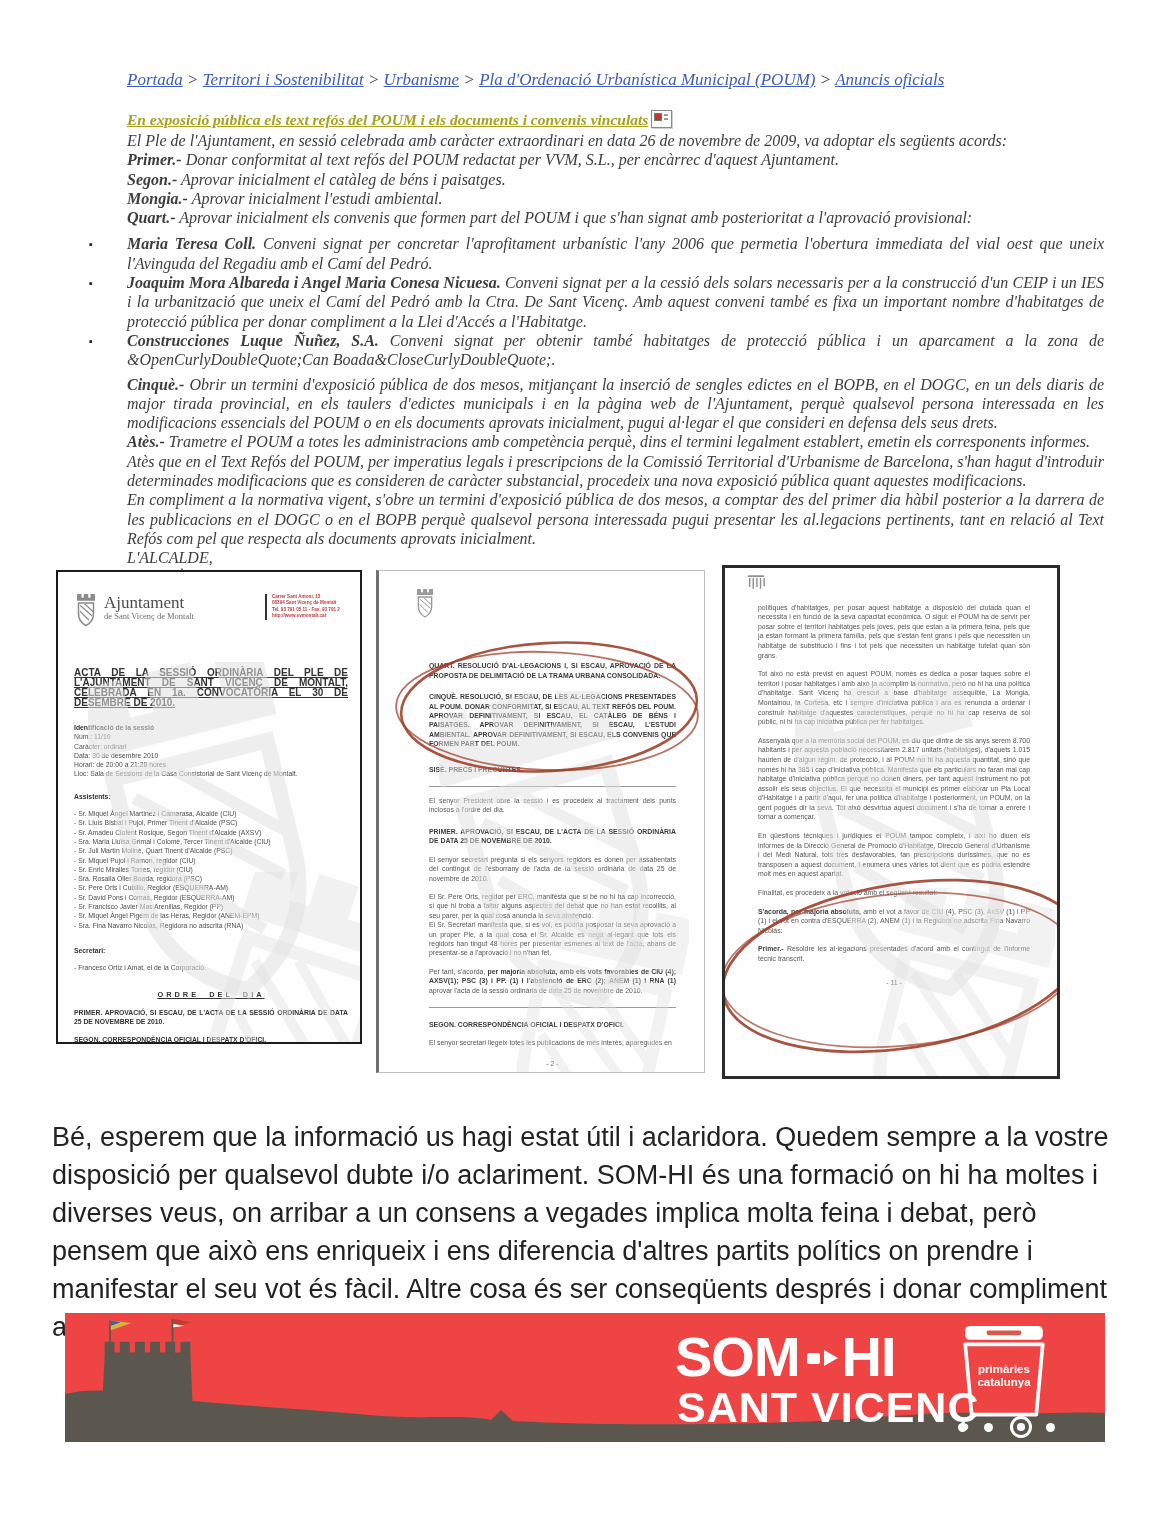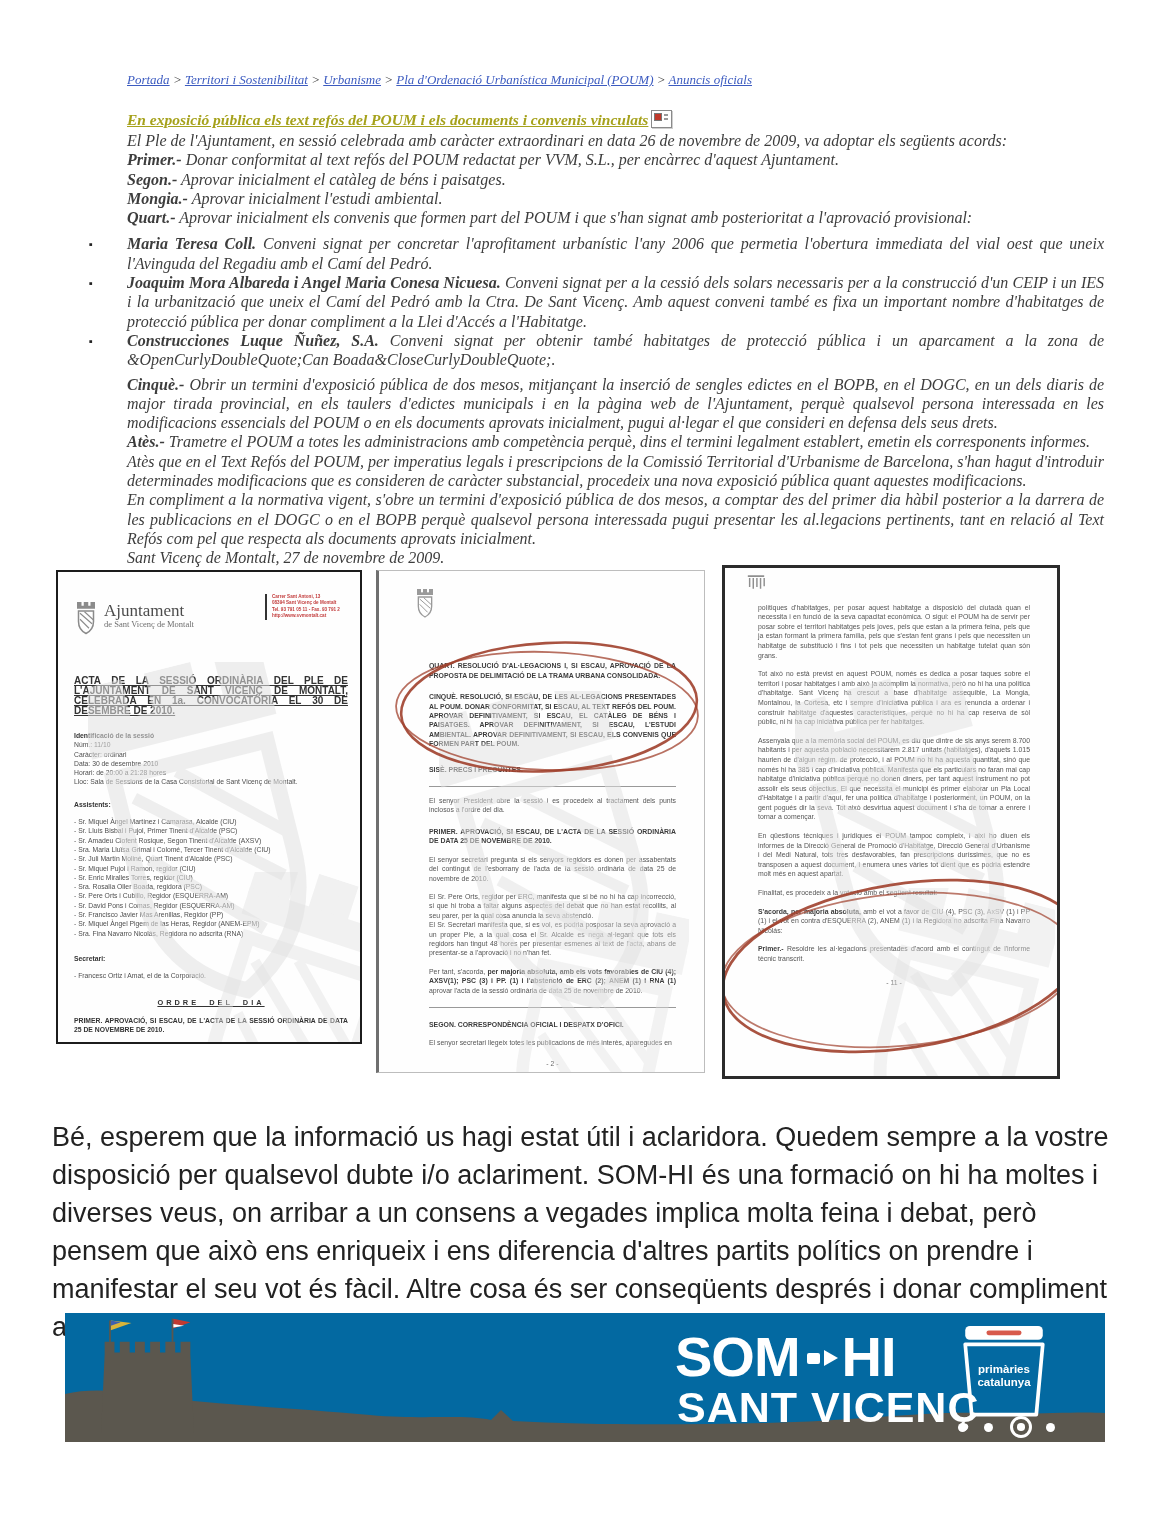--- a/index.html
+++ b/index.html
@@ -1,21 +1,21 @@
 <!DOCTYPE html>
 <html><head>
 <meta charset="utf-8">
 <style>
   html,body{margin:0;padding:0;}
   body{width:1170px;height:1526px;position:relative;background:#fff;overflow:hidden;
        font-family:"Liberation Serif","DejaVu Serif",serif;}
 
   
   .top-col{position:absolute;left:127px;top:68px;width:977px;}
-  .breadcrumb{font-style:italic;font-size:13px;color:#3d3d3d;line-height:23px;}
+  .breadcrumb{font-style:italic;font-size:17px;color:#3d3d3d;line-height:23px;}
   .breadcrumb a{color:#3c5bc0;text-decoration:underline;cursor:pointer;}
   .crumb .sep{color:#3d3d3d;text-decoration:none;}
   .crumb:last-child .sep{display:none;}
   .notice-row{line-height:22px;margin-top:18px;}
   .notice-link{color:#a6a21c;font-weight:bold;font-style:italic;font-size:15.5px;
                text-decoration:underline;cursor:pointer;}
   .broken-img{display:inline-block;width:19px;height:16px;border:1px solid #8a8a8a;
               background:#fff;vertical-align:-3px;margin-left:3px;position:relative;
               box-shadow:1px 1px 0 #cfcfcf;}
   .broken-img::before{content:"";position:absolute;left:2px;top:2px;width:6px;height:6px;
@@ -33,21 +33,21 @@
               font-style:normal;color:#222;}
   .closing p{text-align:left;}
 
   
   .doc{position:absolute;background:#fefefe;overflow:hidden;
        font-family:"Liberation Sans","DejaVu Sans",sans-serif;color:#4e4e4e;}
   .doc .wm{position:absolute;color:#e2e2e2;pointer-events:none;}
   .pen{position:absolute;left:0;top:0;pointer-events:none;}
 
   .doc1{left:56px;top:570px;width:306px;height:474px;border:2px solid #1c1c1c;
-        padding:16px 12px 6px 16px;box-sizing:border-box;font-size:6.8px;line-height:9.3px;}
+        padding:8px 12px 6px 16px;box-sizing:border-box;font-size:6.8px;line-height:9.3px;}
   .d1-head{display:flex;align-items:flex-start;margin-top:14px;}
   .d1-crest{color:#8b8b8b;flex:0 0 auto;}
   .d1-org{margin-left:6px;font-family:"Liberation Serif",serif;}
   .d1-org .l1{font-size:17px;color:#4c4c4c;line-height:18px;}
   .d1-org .l2{font-size:8.5px;color:#6e6e6e;line-height:9px;}
   .d1-addr{position:absolute;right:14px;top:22px;width:74px;border-left:2px solid #333;
            padding-left:5px;color:#c23b3b;font-weight:bold;font-size:4.6px;line-height:6.4px;}
   .d1-title{font-weight:bold;text-decoration:underline;color:#333;font-size:10px;
             line-height:10px;margin-top:38px;text-align:justify;}
   .d1-sec{font-weight:bold;color:#333;margin-top:15px;}
@@ -75,21 +75,21 @@
   .doc3 p{margin:9px 0 0 0;text-align:justify;}
   .d3-foot{text-align:center;margin-top:14px;color:#666;}
 
   
   .outro{position:absolute;left:52px;top:1118px;width:1062px;
          font-family:"Liberation Sans","DejaVu Sans",sans-serif;font-size:27px;
          line-height:38px;color:#222;}
 
   
   .banner{position:absolute;left:65px;top:1313px;width:1040px;height:129px;
-          background:#0369a1;overflow:hidden;cursor:pointer;}
+          background:#ef4444;overflow:hidden;cursor:pointer;}
   .castle{position:absolute;left:20px;top:2px;}
   .ground{position:absolute;left:0;bottom:0;width:1040px;height:128px;}
   .somhi{position:absolute;left:610px;top:16px;color:#fff;
          font-family:"Liberation Sans","DejaVu Sans",sans-serif;font-weight:bold;
          font-size:56px;letter-spacing:-1px;line-height:56px;white-space:nowrap;}
   .somhi .arrow{display:inline-block;width:30px;height:13px;margin:0 5px 6px 7px;
          vertical-align:middle;position:relative;}
   .somhi .arrow::before{content:"";position:absolute;left:0;top:1px;width:13px;height:11px;
          background:#fff;border-radius:2px;}
   .somhi .arrow::after{content:"";position:absolute;left:17px;top:-2px;width:0;height:0;
@@ -193,21 +193,20 @@
 
       <div>
 
           <p>Atès que en el Text Refós del POUM, per imperatius legals i prescripcions de la Comissió Territorial d'Urbanisme de Barcelona, s'han hagut d'introduir determinades modificacions que es consideren de caràcter substancial, procedeix una nova exposició pública quant aquestes modificacions.</p>
 
           <p>En compliment a la normativa vigent, s'obre un termini d'exposició pública de dos mesos, a comptar des del primer dia hàbil posterior a la darrera de les publicacions en el DOGC o en el BOPB perquè qualsevol persona interessada pugui presentar les al.legacions pertinents, tant en relació al Text Refós com pel que respecta als documents aprovats inicialment.</p>
         </div>
 
       <div class="closing">
 
-          <p>Sant Vicenç de Montalt, 27 de novembre de 2009.</p>
 
           <p>L'ALCALDE,</p>
 
           <p>Miquel Àngel Martínez i Camarasa.</p>
 
           <p>Publicat el 07.12.2009</p>
         </div>
     </div>
   </div>
 

